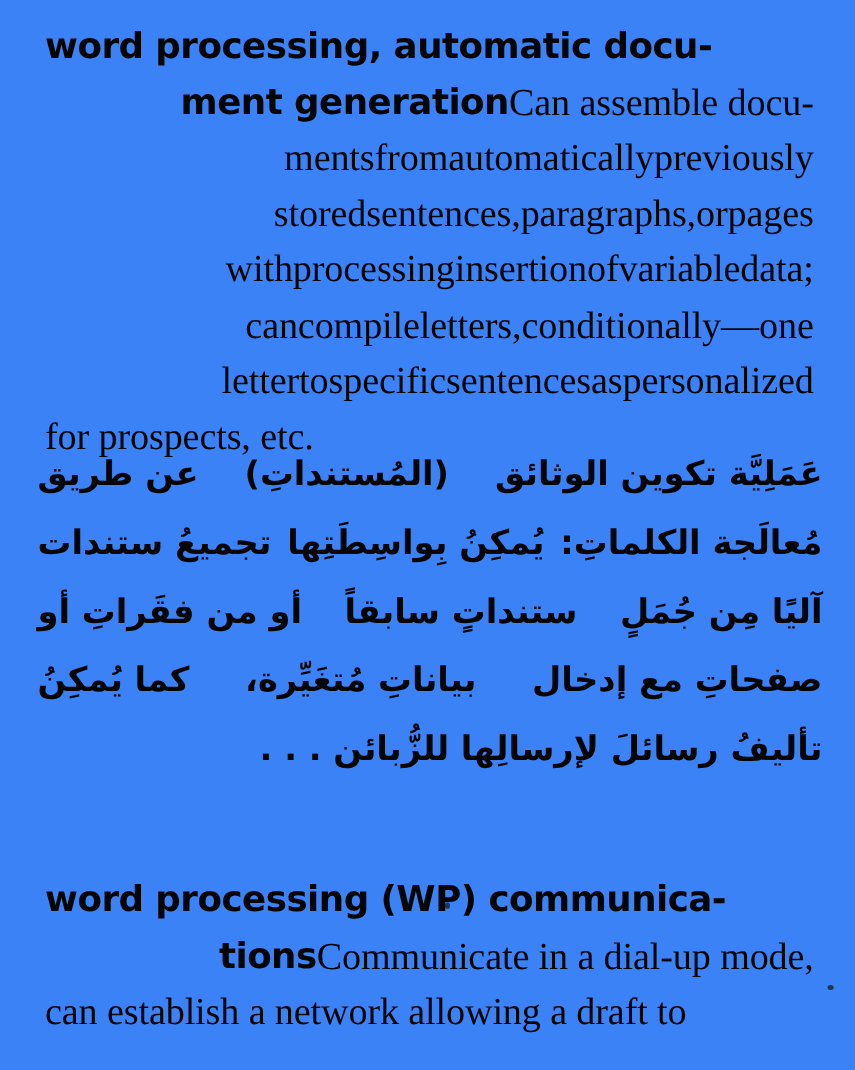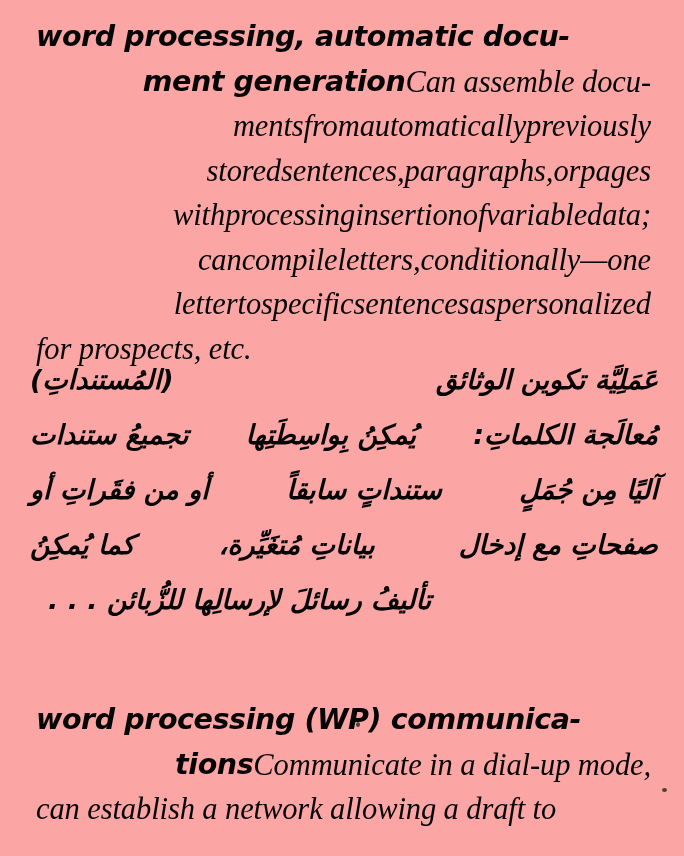--- a/index.html
+++ b/index.html
@@ -12,23 +12,22 @@
     height: 856px;
     overflow: hidden;
     font-family: "Liberation Serif", serif;
     color: #000000;
     position: relative;
     -webkit-font-smoothing: none;
   }
   .page {
     position: absolute;
     inset: 0;
-    background: #fca5a5;
+    background: #3b82f6;
     padding: 16px;
-    font-style: italic;
   }
 
   
   .entry {
     position: absolute;
     left: 36px;
     width: 615px;
     font-family: "Liberation Serif", serif;
     font-size: 30.5px;
     line-height: 44.5px;
@@ -82,21 +81,21 @@
     display: block;
     white-space: nowrap;
     font-weight: 600;
   }
   .arabic-block .aline.stretch {
     display: flex;
     justify-content: space-between;
   }
   .arabic-block .aline.stretch > span { white-space: pre; }
   .arabic-block .aline.last {
-    text-align: left;
+    text-align: right;
     padding-left: 18px;
   }
 
   
   .speck {
     position: absolute;
     background: #1a1a1a;
     border-radius: 50%;
     opacity: .75;
   }
@@ -159,20 +158,21 @@
     </span>
 
     <span class="line defbody">for prospects, etc.</span>
   </div>
 
   <div class="arabic-block">
 
     <span class="aline stretch">
       <span>عَمَلِيَّة تكوين الوثائق</span>
       <span>(المُستنداتِ)</span>
+      <span>عن طريق</span>
     </span>
 
     <span class="aline stretch">
       <span>مُعالَجة الكلماتِ:</span>
       <span>يُمكِنُ بِواسِطَتِها</span>
       <span>تجميعُ ستندات</span>
     </span>
 
     <span class="aline stretch">
       <span>آليًا مِن جُمَلٍ</span>

